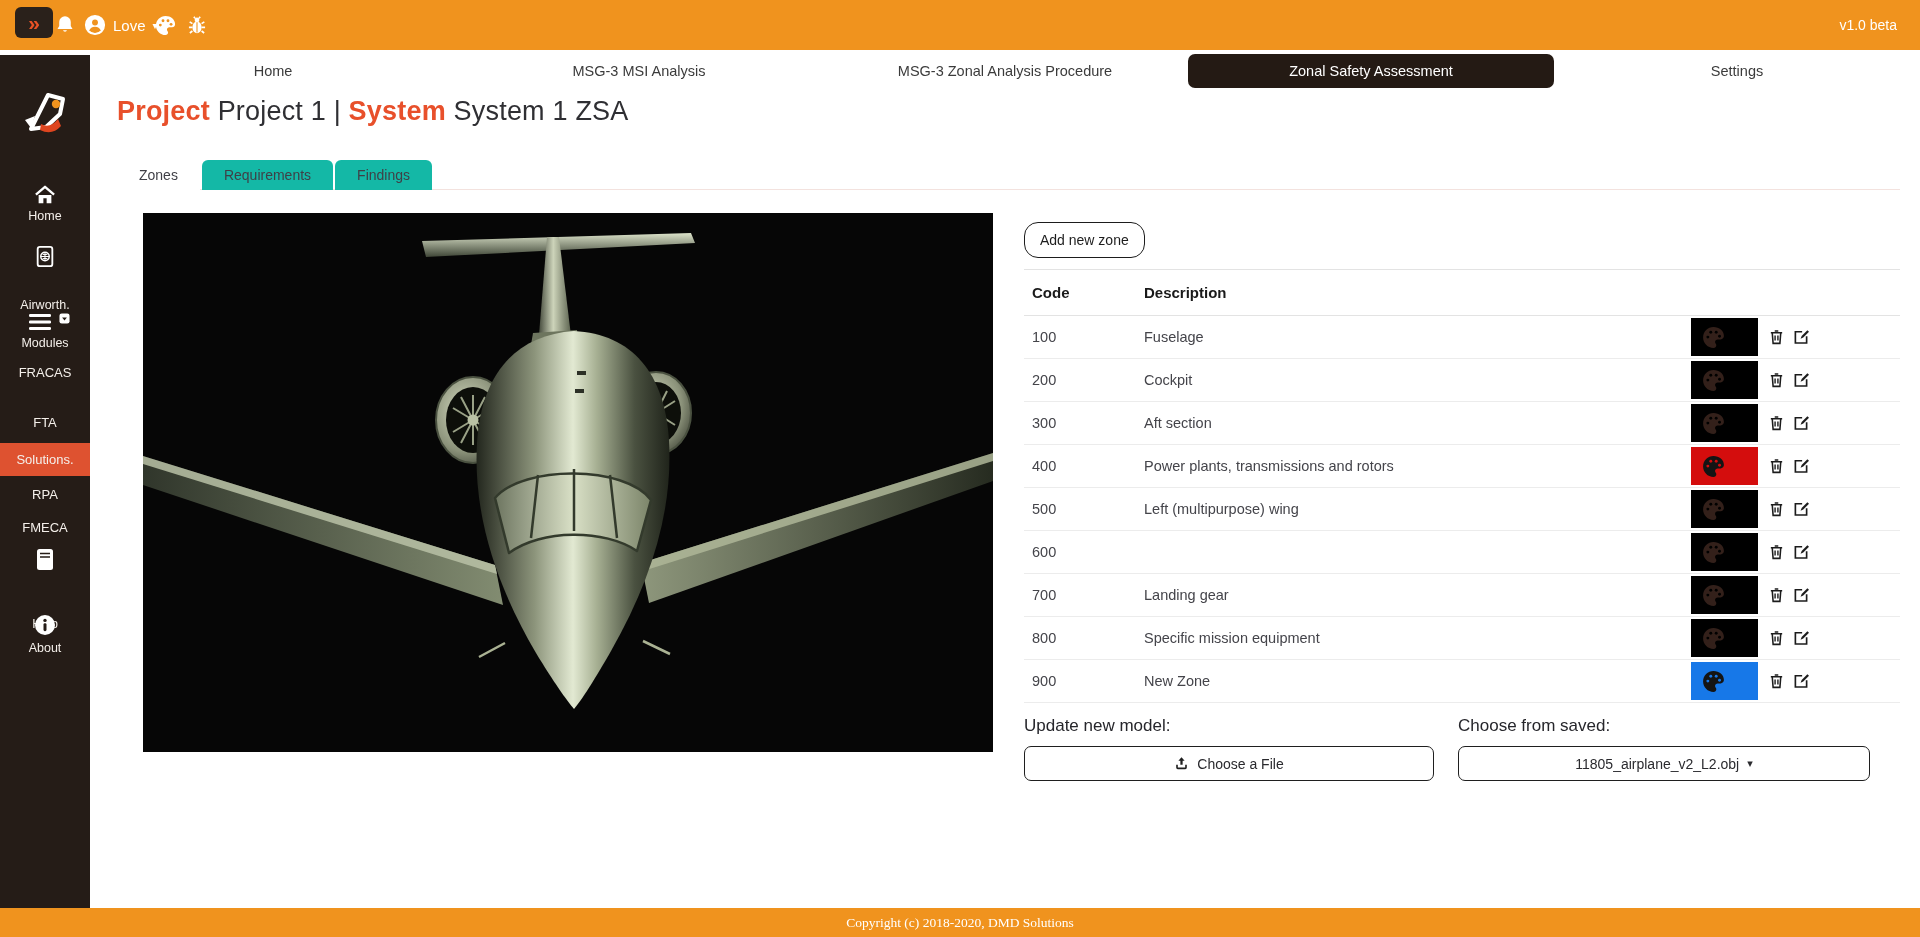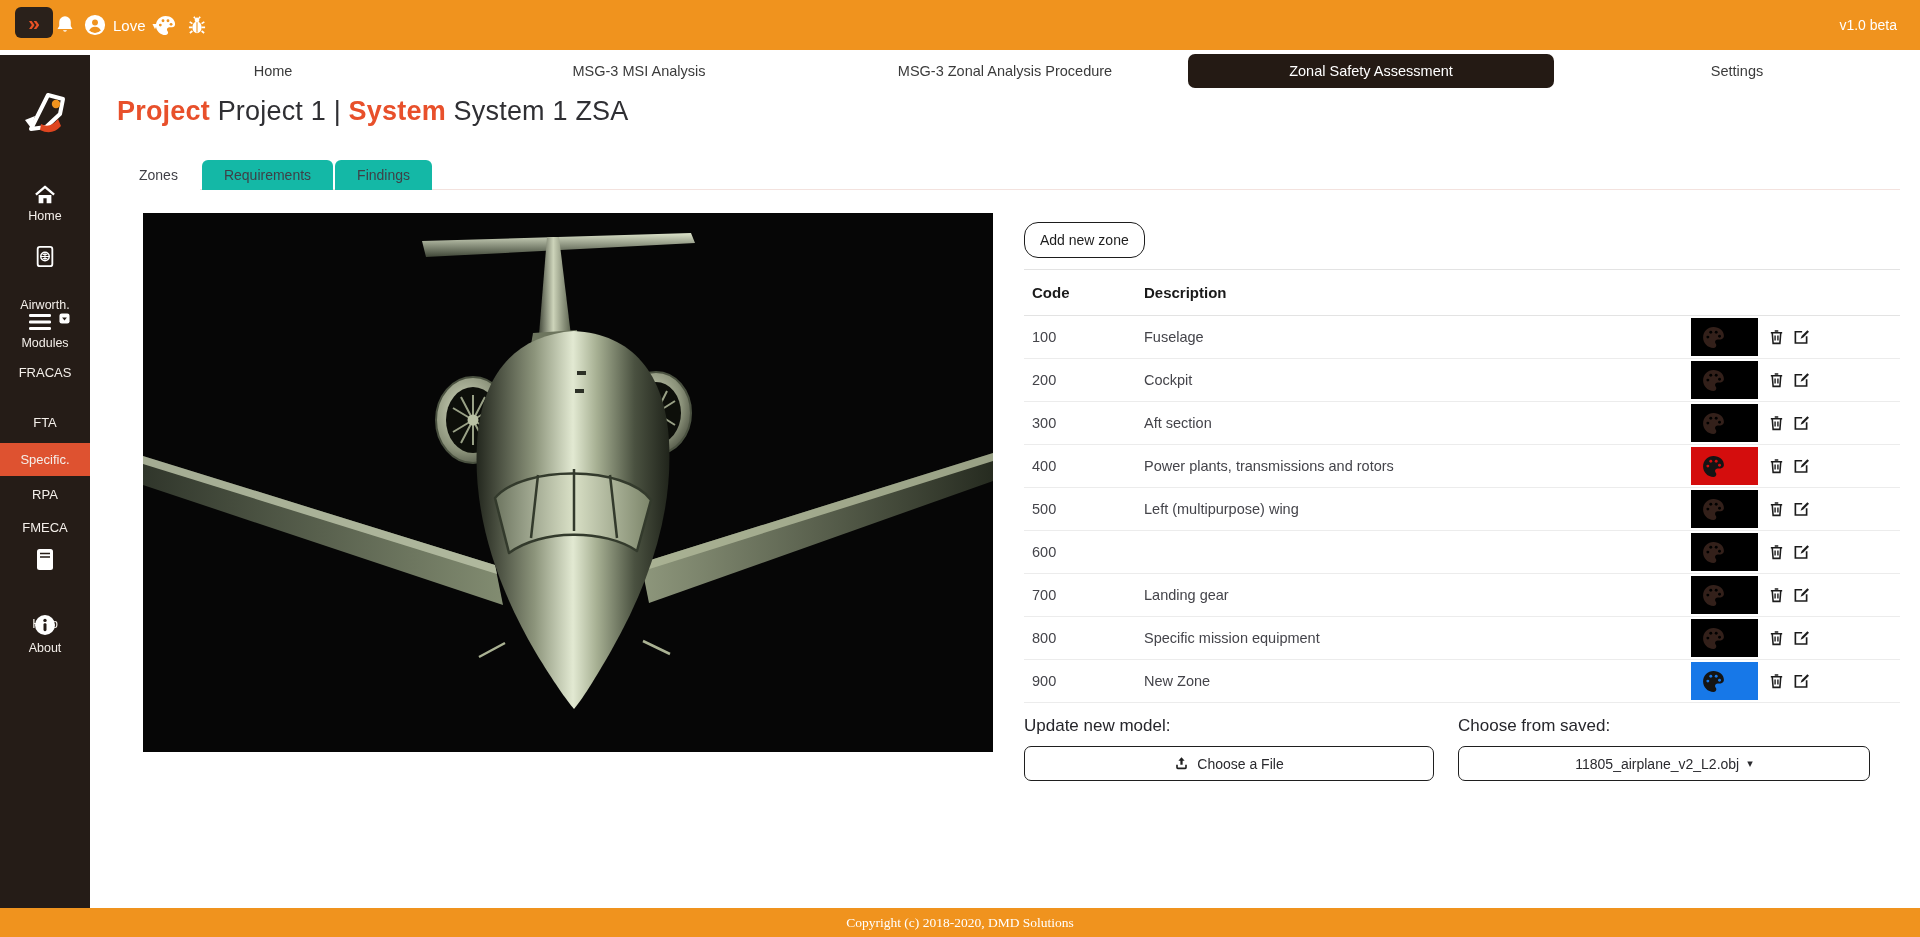--- a/index.html
+++ b/index.html
@@ -164,21 +164,21 @@
 
     <div class="side-item textonly" style="top:310px;">
       <span>FRACAS</span>
     </div>
 
     <div class="side-item textonly" style="top:360px;">
       <span>FTA</span>
     </div>
 
     <div class="side-item textonly active" style="top:388px;">
-      <span>Specific.</span>
+      <span>Solutions.</span>
     </div>
 
     <div class="side-item textonly" style="top:432px;">
       <span>RPA</span>
     </div>
 
     <div class="side-item textonly" style="top:465px;">
       <span>FMECA</span>
     </div>
 

